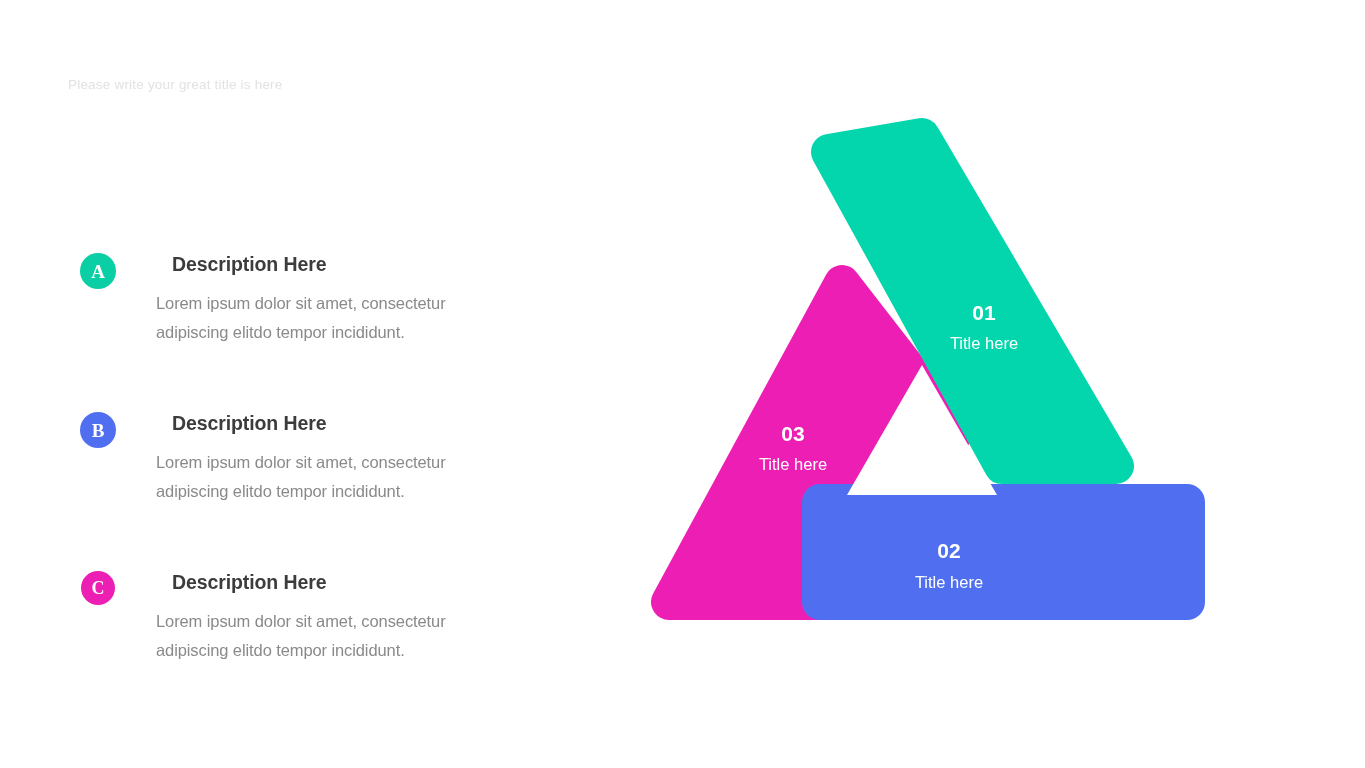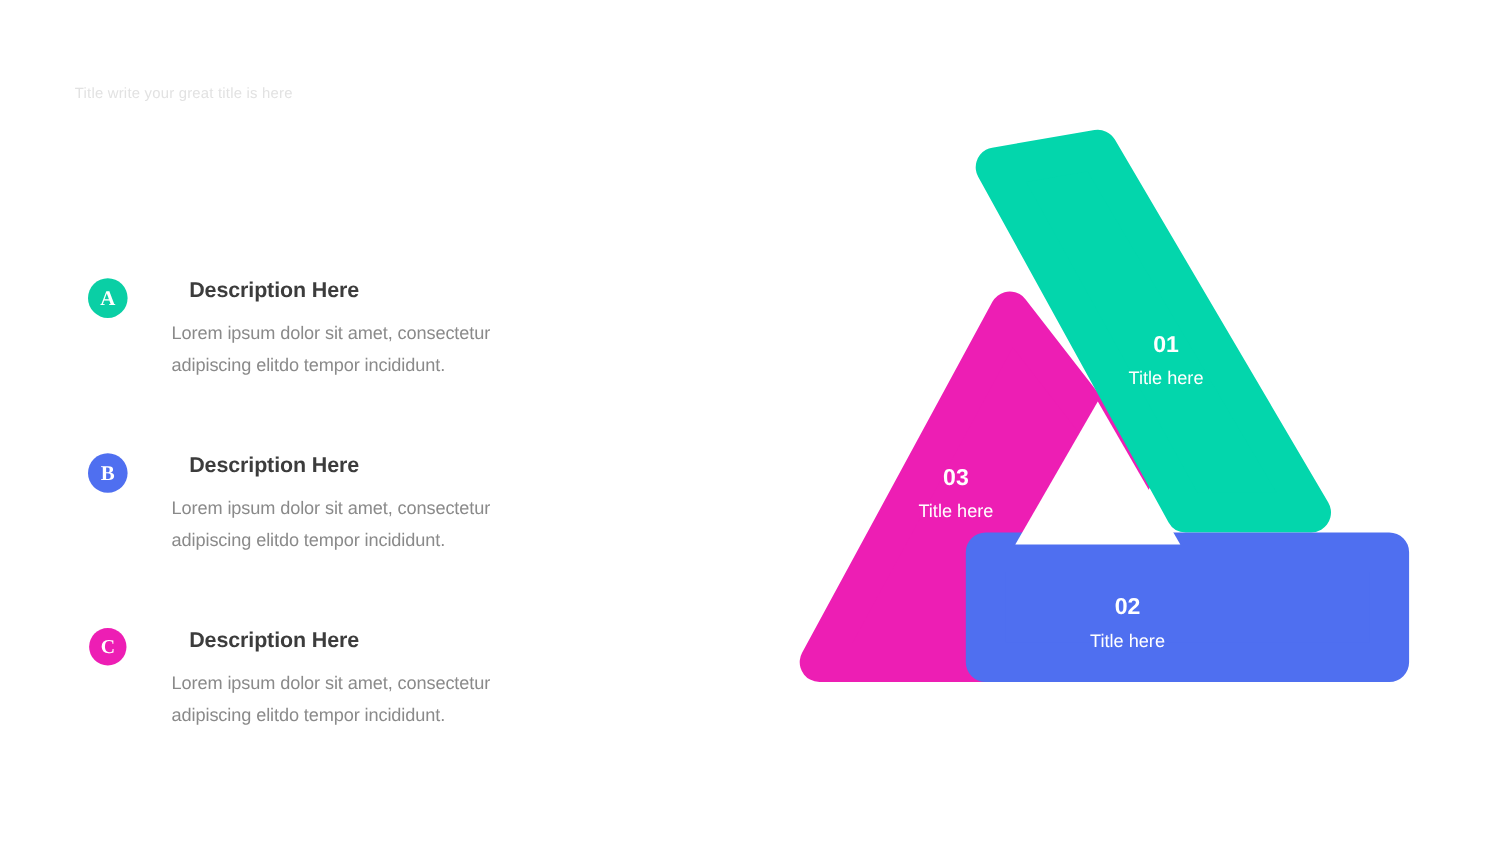--- a/index.html
+++ b/index.html
@@ -102,21 +102,21 @@
     font-weight: 400;
     color: #8a8a8a;
     line-height: 1.72;
     letter-spacing: -0.1px;
     max-width: 350px;
   }
 
   
   .diagram {
     position: absolute;
-    left: 680px;
+    left: 604px;
     top: 80px;
     width: 640px;
     height: 580px;
   }
 
   .diagram svg { display: block; width: 640px; height: 580px; }
 
   .seg-label-num {
     font-family: "Liberation Sans", sans-serif;
     font-size: 21px;
@@ -130,21 +130,21 @@
     font-weight: 400;
     fill: #ffffff;
   }
 </style>
 </head>
 <body>
 
 <div class="slide">
 
   <div class="header">
-    <div class="page-subtitle">Title write your great title is here</div>
+    <div class="page-subtitle">Please write your great title is here</div>
   </div>
 
   <div class="item-list">
 
     <div class="list-item">
       <div class="badge" style="background:#0ACFA5">A</div>
       <div class="item-title">Description Here</div>
       <div class="item-body">Lorem ipsum dolor sit amet, consectetur adipiscing elitdo tempor incididunt.</div>
     </div>
 

